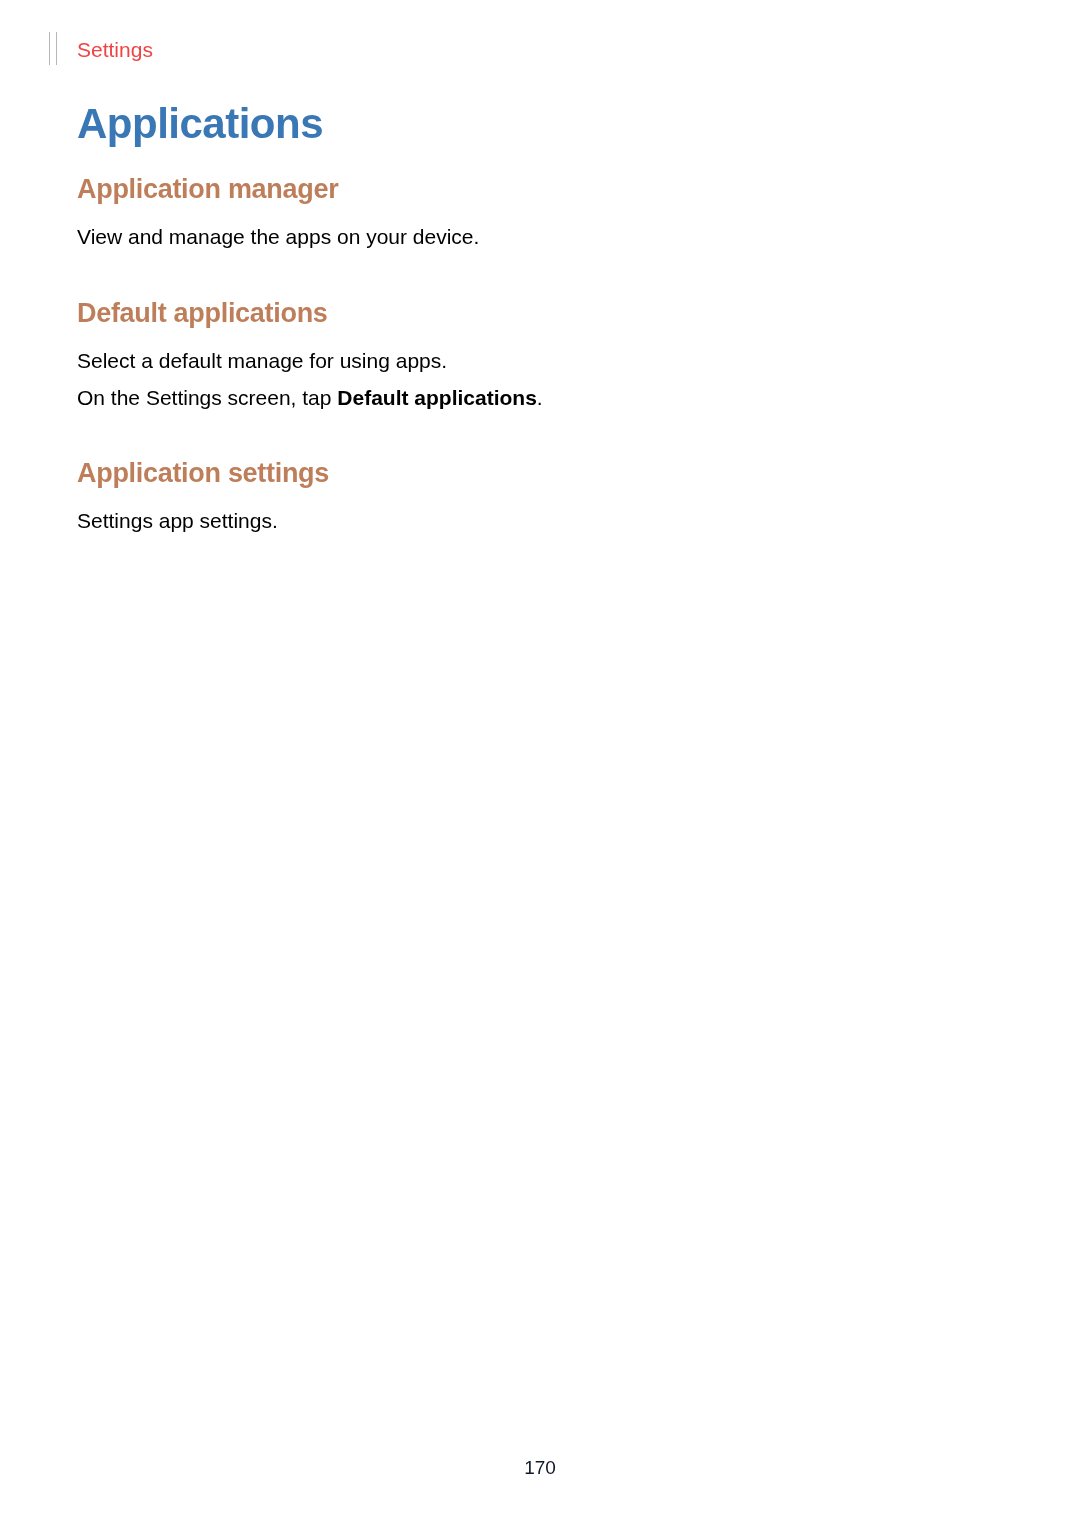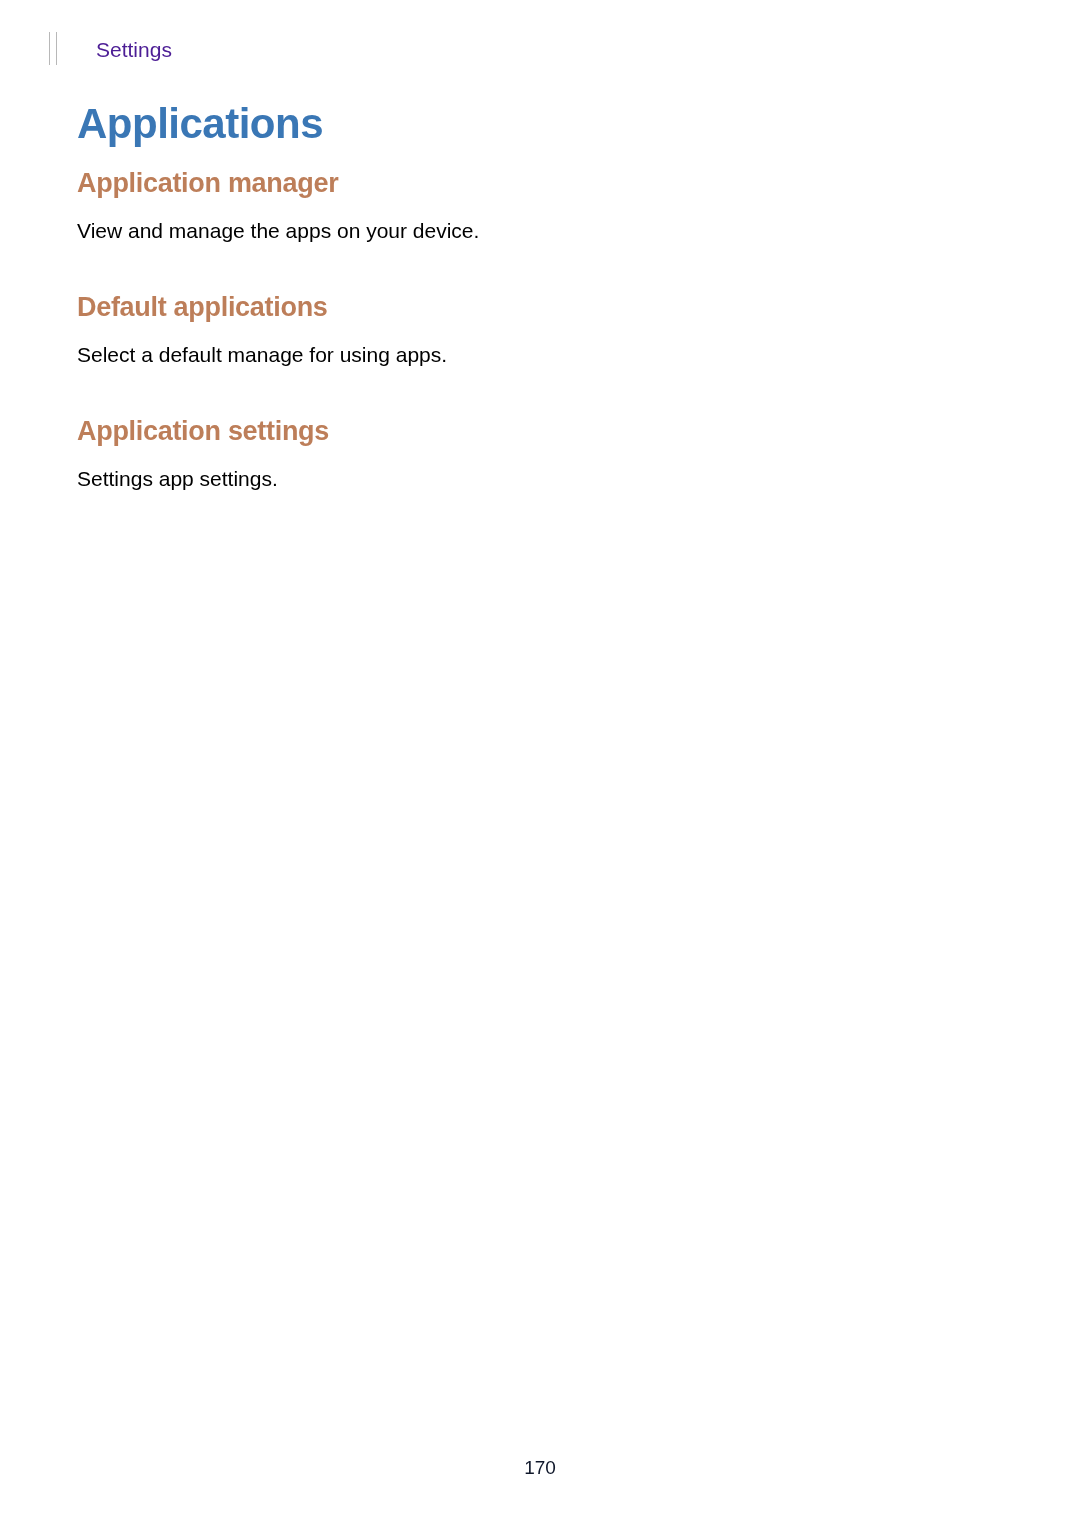--- a/index.html
+++ b/index.html
@@ -18,35 +18,34 @@
       width: 8px;
       height: 33px;
       border-left: 1px solid #b8b8b8;
       border-right: 1px solid #b8b8b8;
     }
     .header-breadcrumb {
       position: absolute;
       left: 77px;
       top: 38px;
       font-size: 21px;
-      color: #4c1d95;
+      color: #ef4444;
       font-weight: 400;
-      margin-left: 19px;
     }
     .content {
       position: absolute;
       left: 77px;
       top: 100px;
       width: 920px;
     }
     .page-title {
       font-size: 42px;
       font-weight: 700;
       color: #3a77b5;
-      margin-bottom: 20px;
+      margin-bottom: 26px;
       letter-spacing: -0.5px;
     }
     .section {
       margin-bottom: 42px;
     }
     .section-heading {
       font-size: 27px;
       font-weight: 700;
       color: #bd7e59;
       margin-bottom: 14px;
@@ -79,20 +78,23 @@
   <h1 class="page-title">Applications</h1>
 
   <div class="section">
     <h2 class="section-heading">Application manager</h2>
     <p class="body-text">View and manage the apps on your device.</p>
   </div>
 
   <div class="section">
     <h2 class="section-heading">Default applications</h2>
     <p class="body-text">Select a default manage for using apps.</p>
+    <p class="body-text">
+      <span>On the Settings screen, tap </span><span class="bold">Default applications</span><span>.</span>
+    </p>
   </div>
 
   <div class="section">
     <h2 class="section-heading">Application settings</h2>
     <p class="body-text">Settings app settings.</p>
   </div>
 </div>
 
 <div class="page-number">170</div>
 

